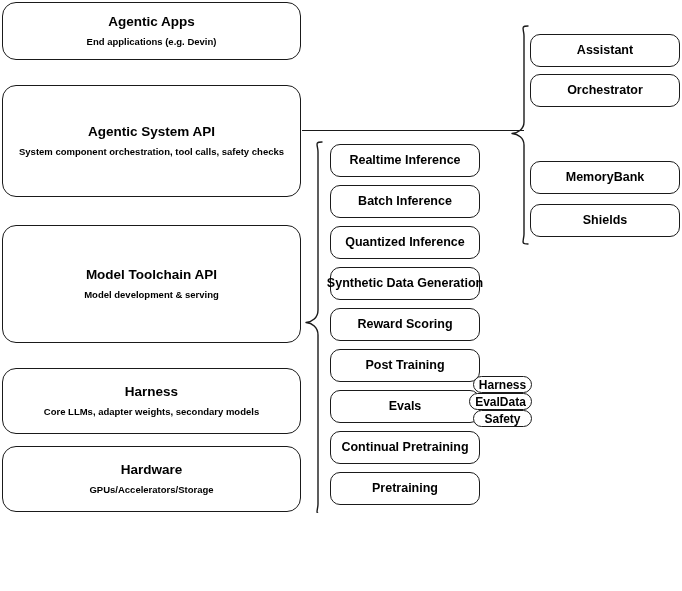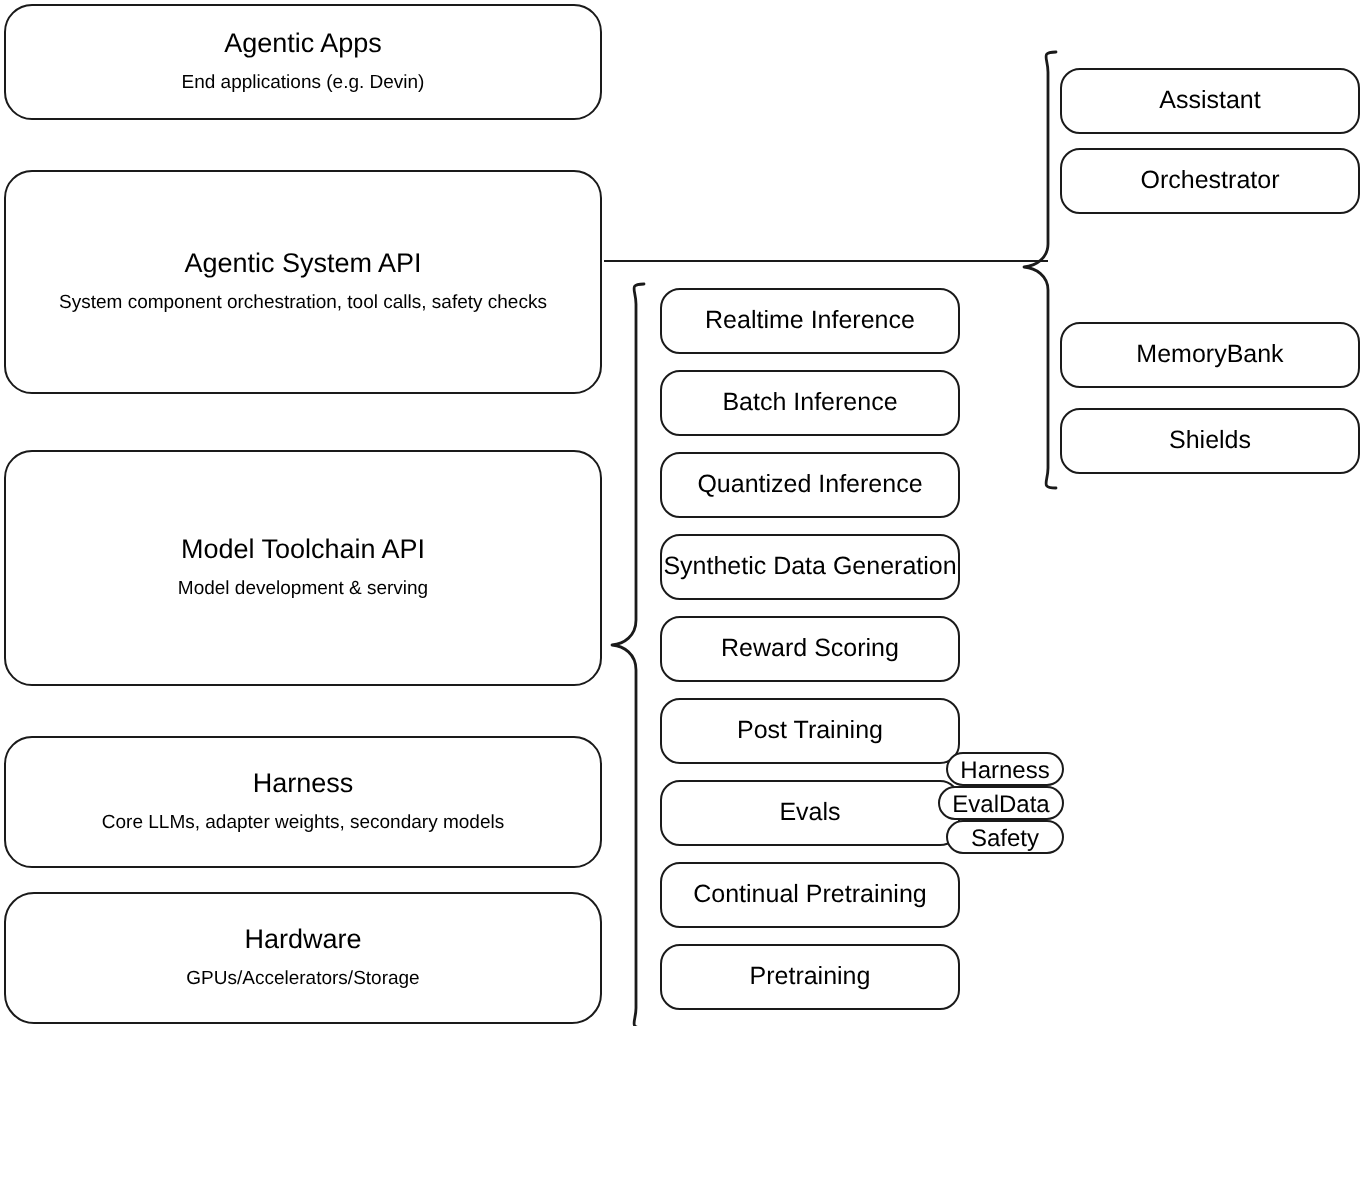--- a/index.html
+++ b/index.html
@@ -11,20 +11,21 @@
   body {
     font-family: "Liberation Sans", sans-serif;
     color: #000000;
   }
   #canvas {
     position: relative;
     width: 682px;
     height: 513px;
     background: #ffffff;
     overflow: hidden;
+    font-weight: bold;
   }
 
   
   .box {
     position: absolute;
     box-sizing: border-box;
     border: 1.2px solid #1a1a1a;
     border-radius: 12px;
     background: #ffffff;
     display: flex;
@@ -119,21 +120,21 @@
   <div class="box layer-box" style="top:225px; height:118px;">
     <div class="layer-title">Model Toolchain API</div>
     <div class="layer-sub">Model development &amp; serving</div>
   </div>
 
   <div class="box layer-box" style="top:368px; height:66px;">
     <div class="layer-title">Harness</div>
     <div class="layer-sub">Core LLMs, adapter weights, secondary models</div>
   </div>
 
-  <div class="box layer-box" style="top:446px; height:66px;border-radius:15px;">
+  <div class="box layer-box" style="top:446px; height:66px;">
     <div class="layer-title">Hardware</div>
     <div class="layer-sub">GPUs/Accelerators/Storage</div>
   </div>
 
   <div class="box layer-box" style="top:520px; height:62px;gap:40px;">
     <div class="layer-title">Curated Data</div>
   </div>
 
   <div class="connector-line" style="left:302px; top:130px; width:222px;"></div>
 

